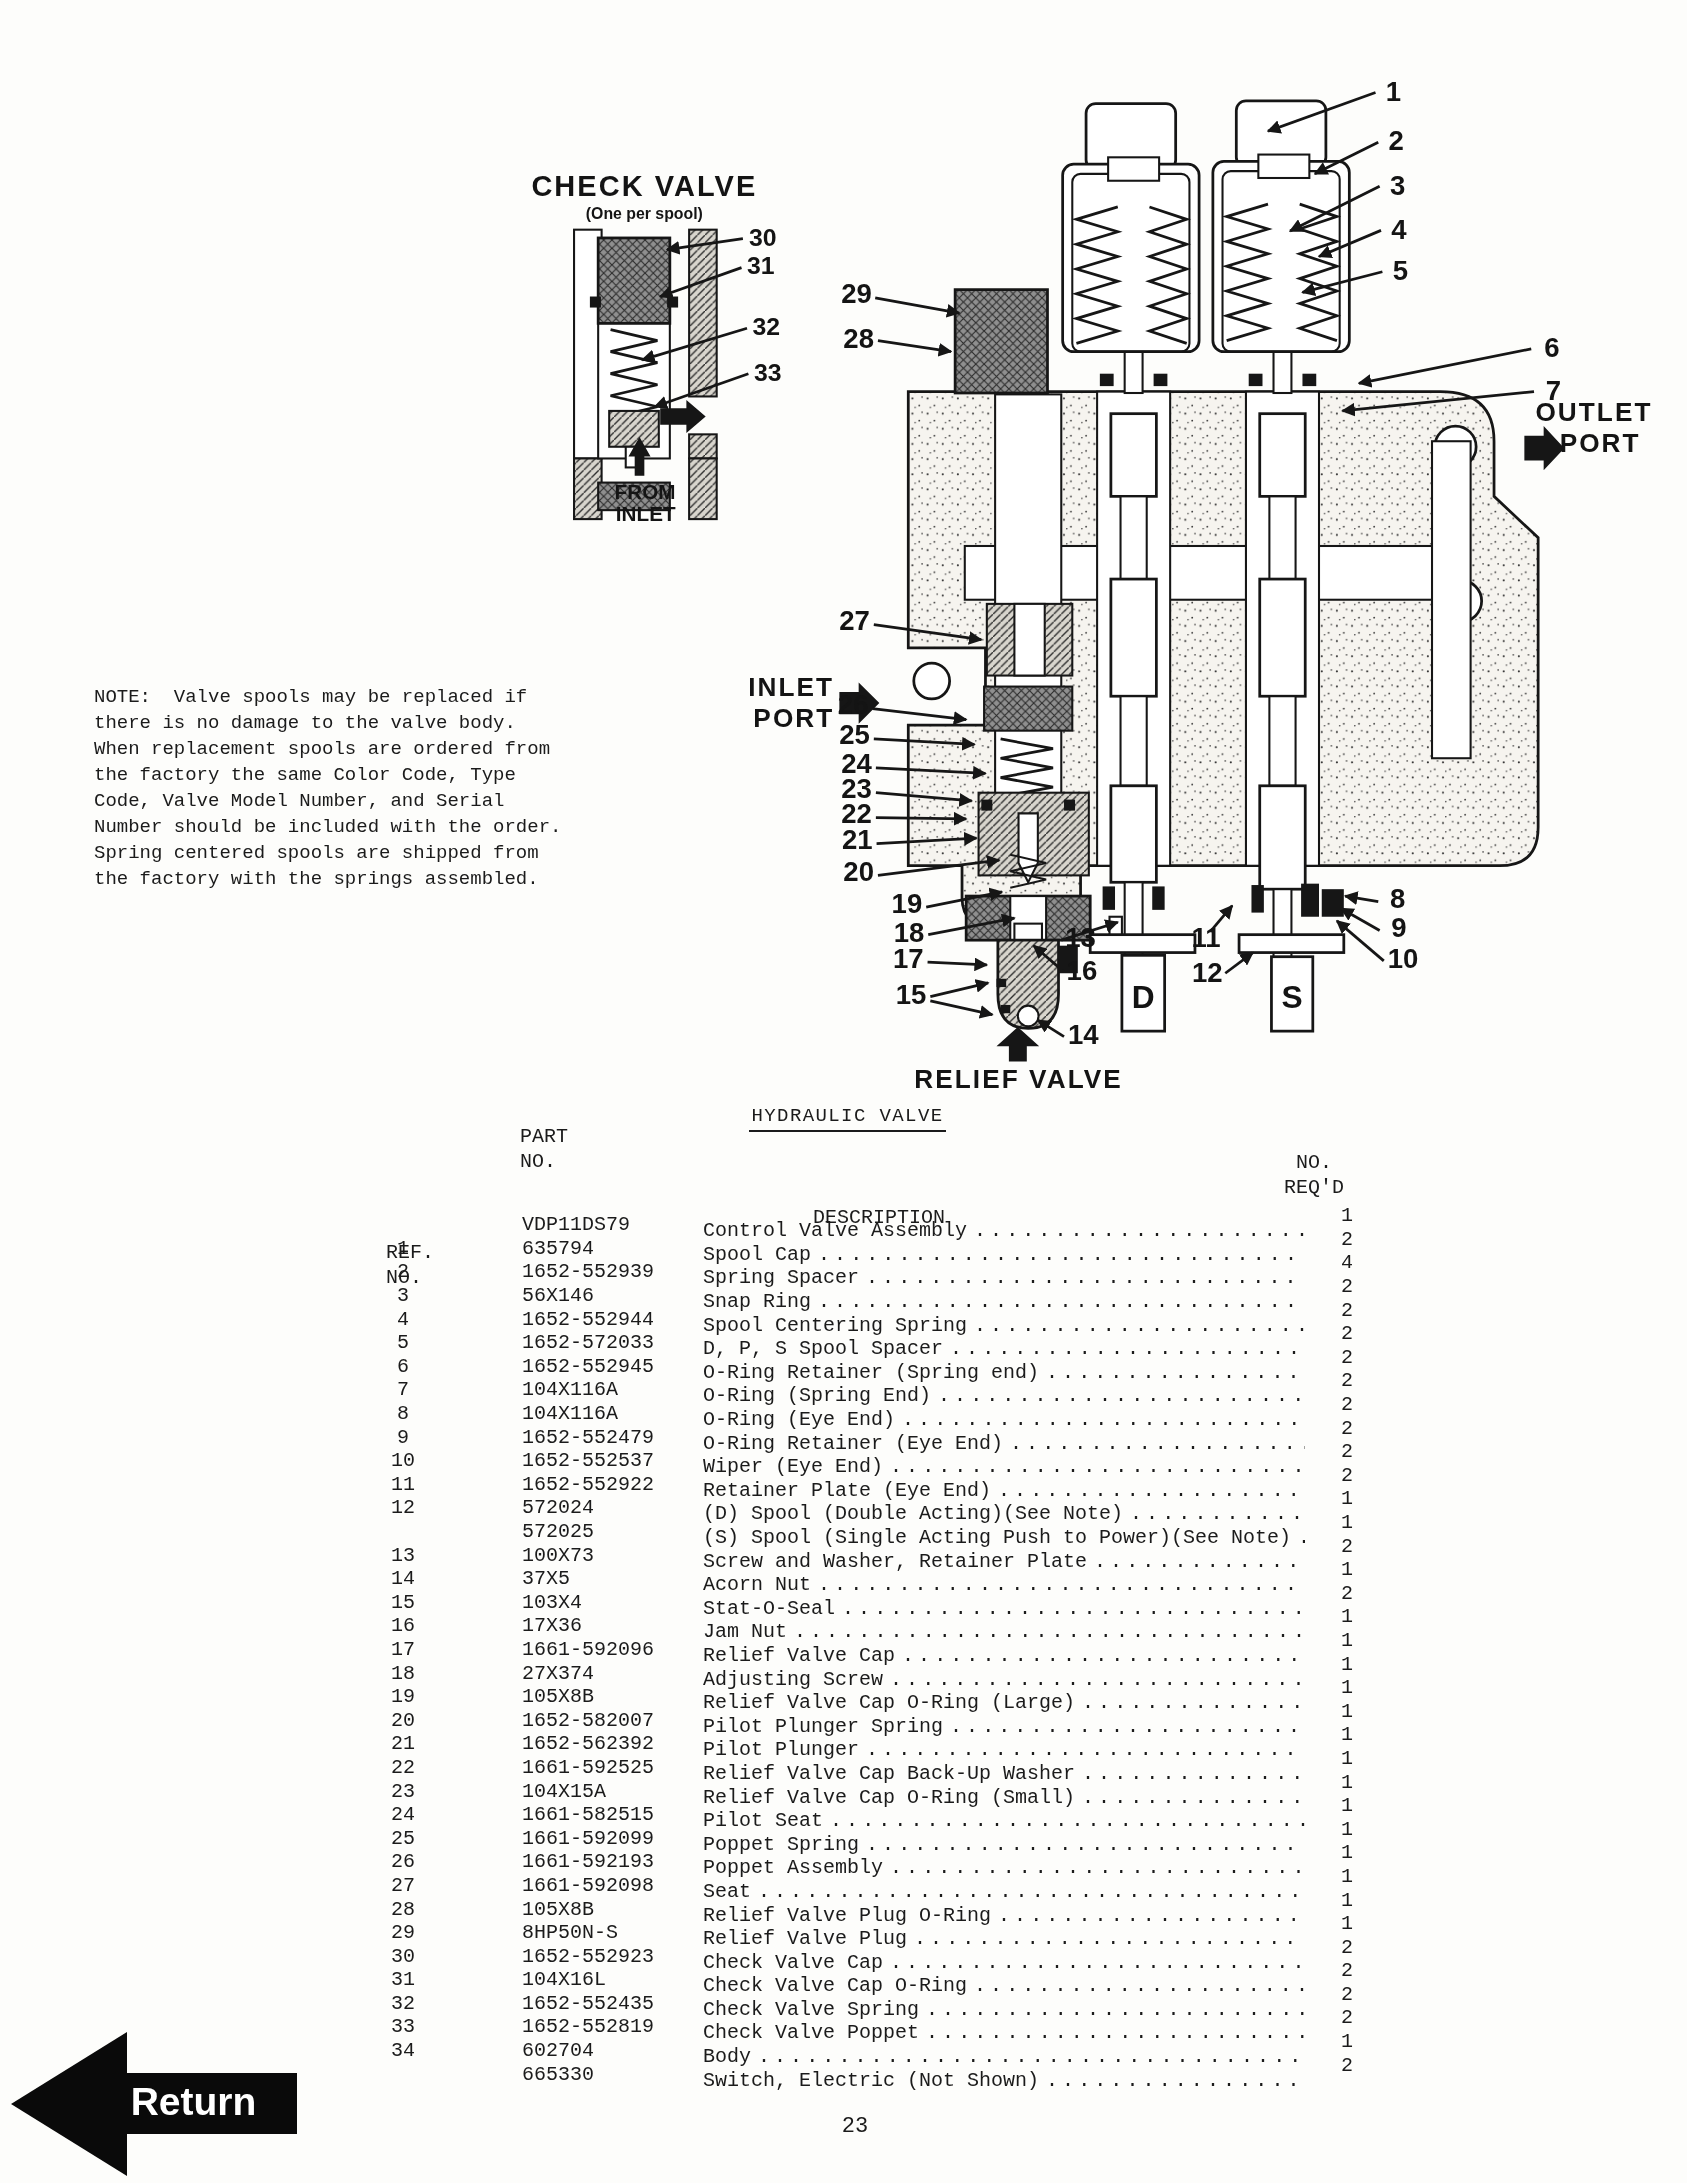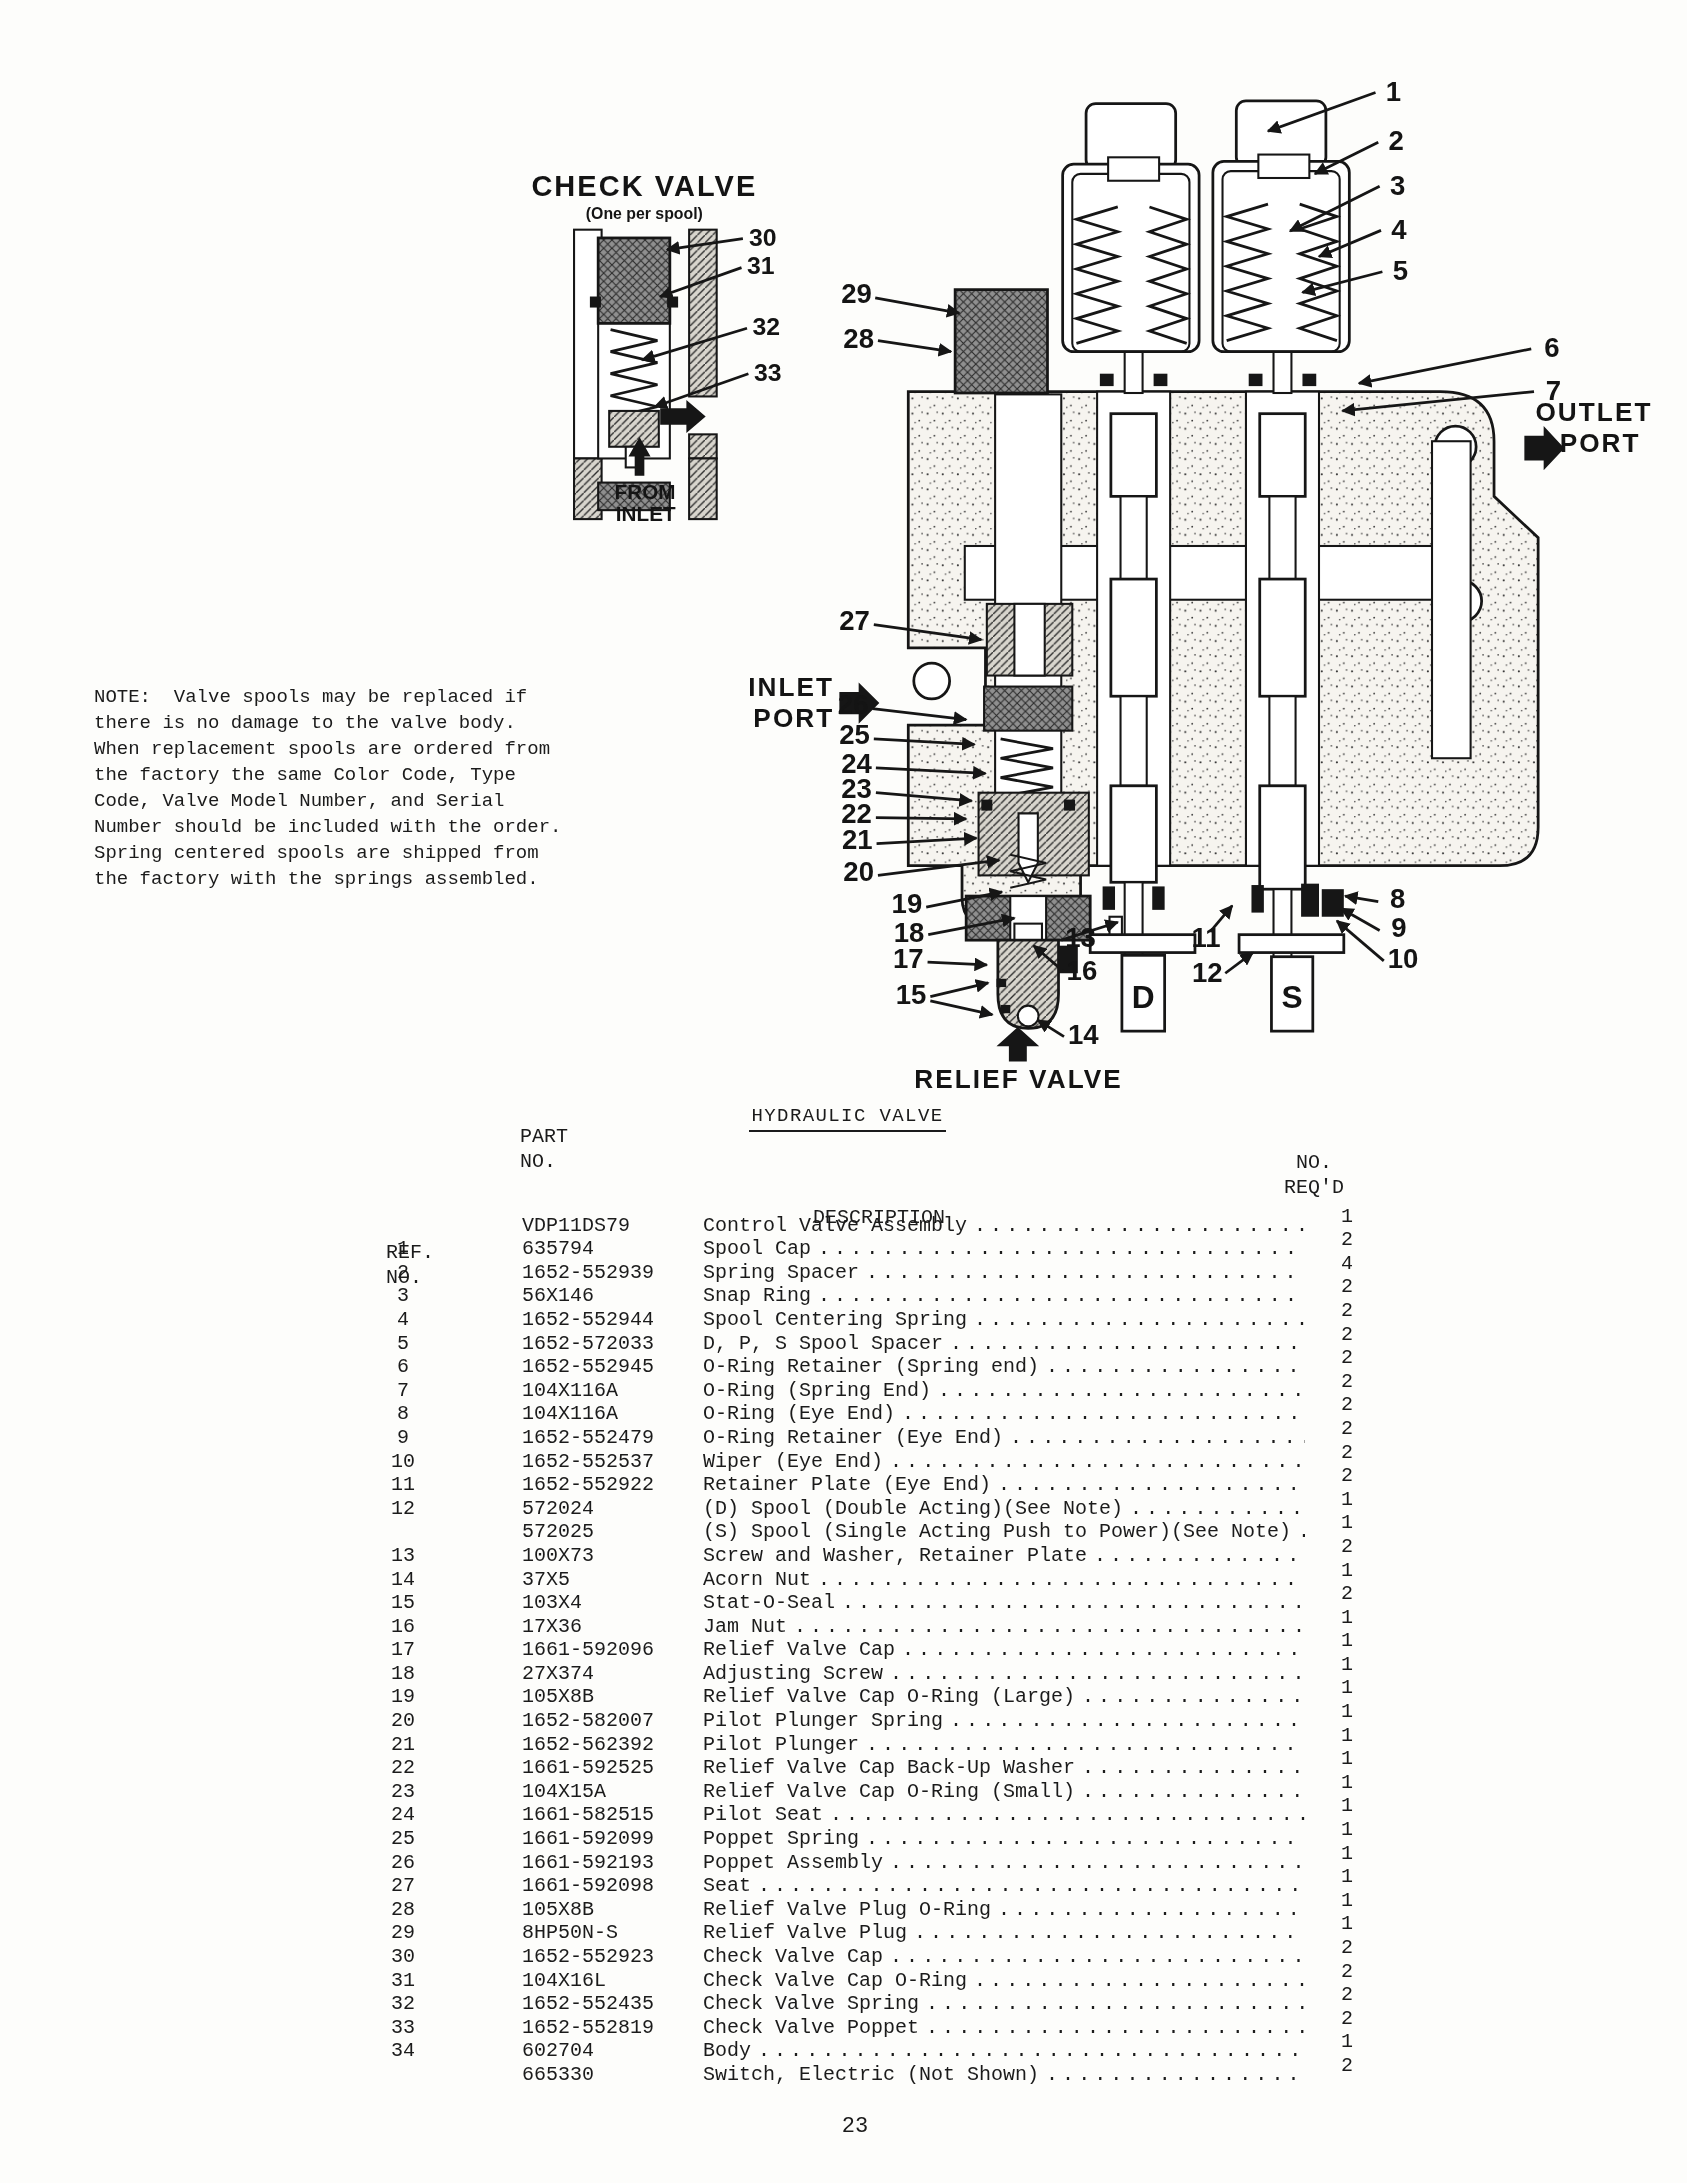--- a/index.html
+++ b/index.html
@@ -23,21 +23,21 @@
   .note{left:94px;top:684px;width:551px;font-size:19px;line-height:26px;white-space:pre-wrap;}
   
   .tbl-title{left:703px;top:1105px;width:289px;text-align:center;font-size:19px;letter-spacing:1.4px;}
   .tbl-title span{border-bottom:2.1px solid #1b1b1b;padding:0 2.8px 3.4px 2.8px;}
   .hdr{font-size:20px;line-height:25px;}
   .hdr-ref{left:386px;top:1201px;margin-top:39px;}
   .hdr-part{left:520px;top:1124px;}
   .hdr-desc{left:813px;top:1180px;margin-top:25px;}
   .hdr-req{left:1269px;top:1150px;width:90px;text-align:center;}
   .rows{left:385px;top:1213px;width:968px;}
-  .prow{display:flex;align-items:flex-end;height:23.6px;font-size:20px;}
+  .prow{display:flex;align-items:center;height:23.6px;font-size:20px;}
   .c-ref{width:36px;text-align:center;flex:none;margin-right:101px;}
   .c-part{width:181px;flex:none;}
   .c-desc-wrap{flex:1;display:flex;align-items:baseline;overflow:hidden;margin-top:12px;}
   .c-desc{white-space:nowrap;flex:none;}
   .dots{flex:1;overflow:hidden;white-space:nowrap;letter-spacing:4.1px;margin-left:6.9px;}
   .dots::after{content:"......................................................................";}
   .c-qty{width:48px;flex:none;text-align:right;transform:translateY(-9px);}
   .pageno{left:824px;top:2114px;width:62px;text-align:center;font-size:22px;}
   
   .ret{left:0;top:2032px;width:317px;height:152px;cursor:pointer;}
@@ -668,15 +668,20 @@
       <span class="c-desc-wrap">
         <span class="c-desc">Switch, Electric (Not Shown)</span>
         <span class="dots"></span>
       </span>
       <span class="c-qty">2</span>
     </div>
   </div>
 
   <div class="abs pageno">23</div>
 
+  <div class="abs ret">
+    <div class="ret-tri"></div>
+    <div class="ret-rect"></div>
+    <div class="ret-label">Return</div>
+  </div>
 
 </div>
 
 
 </body></html>

